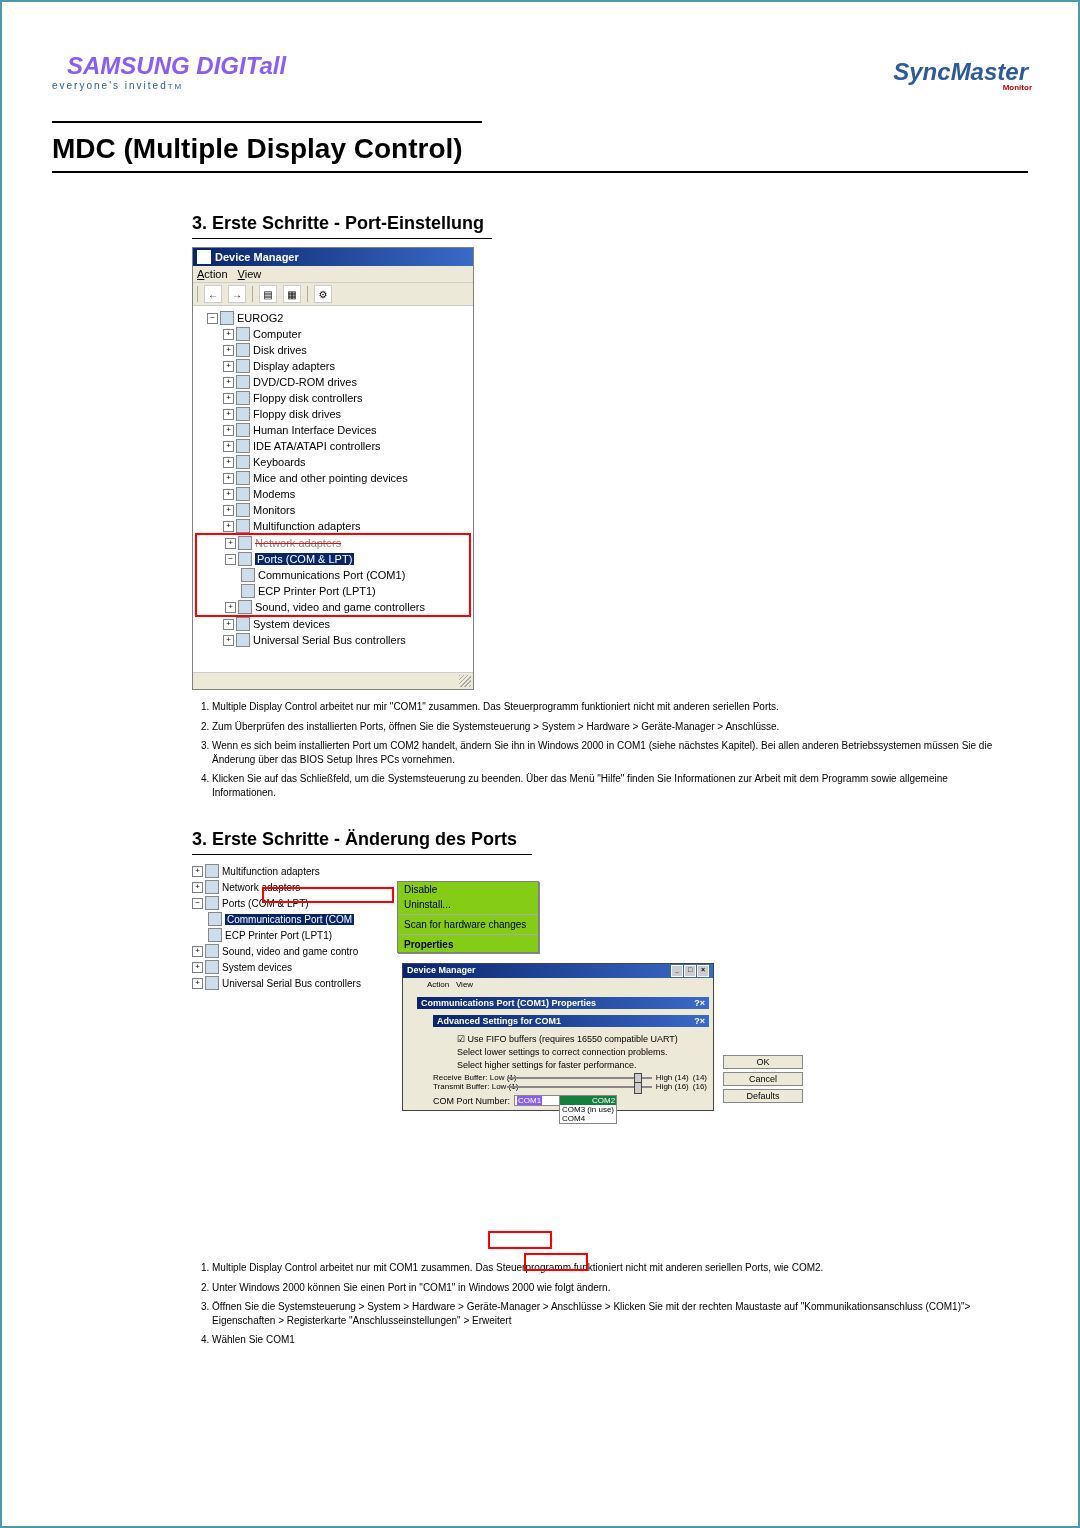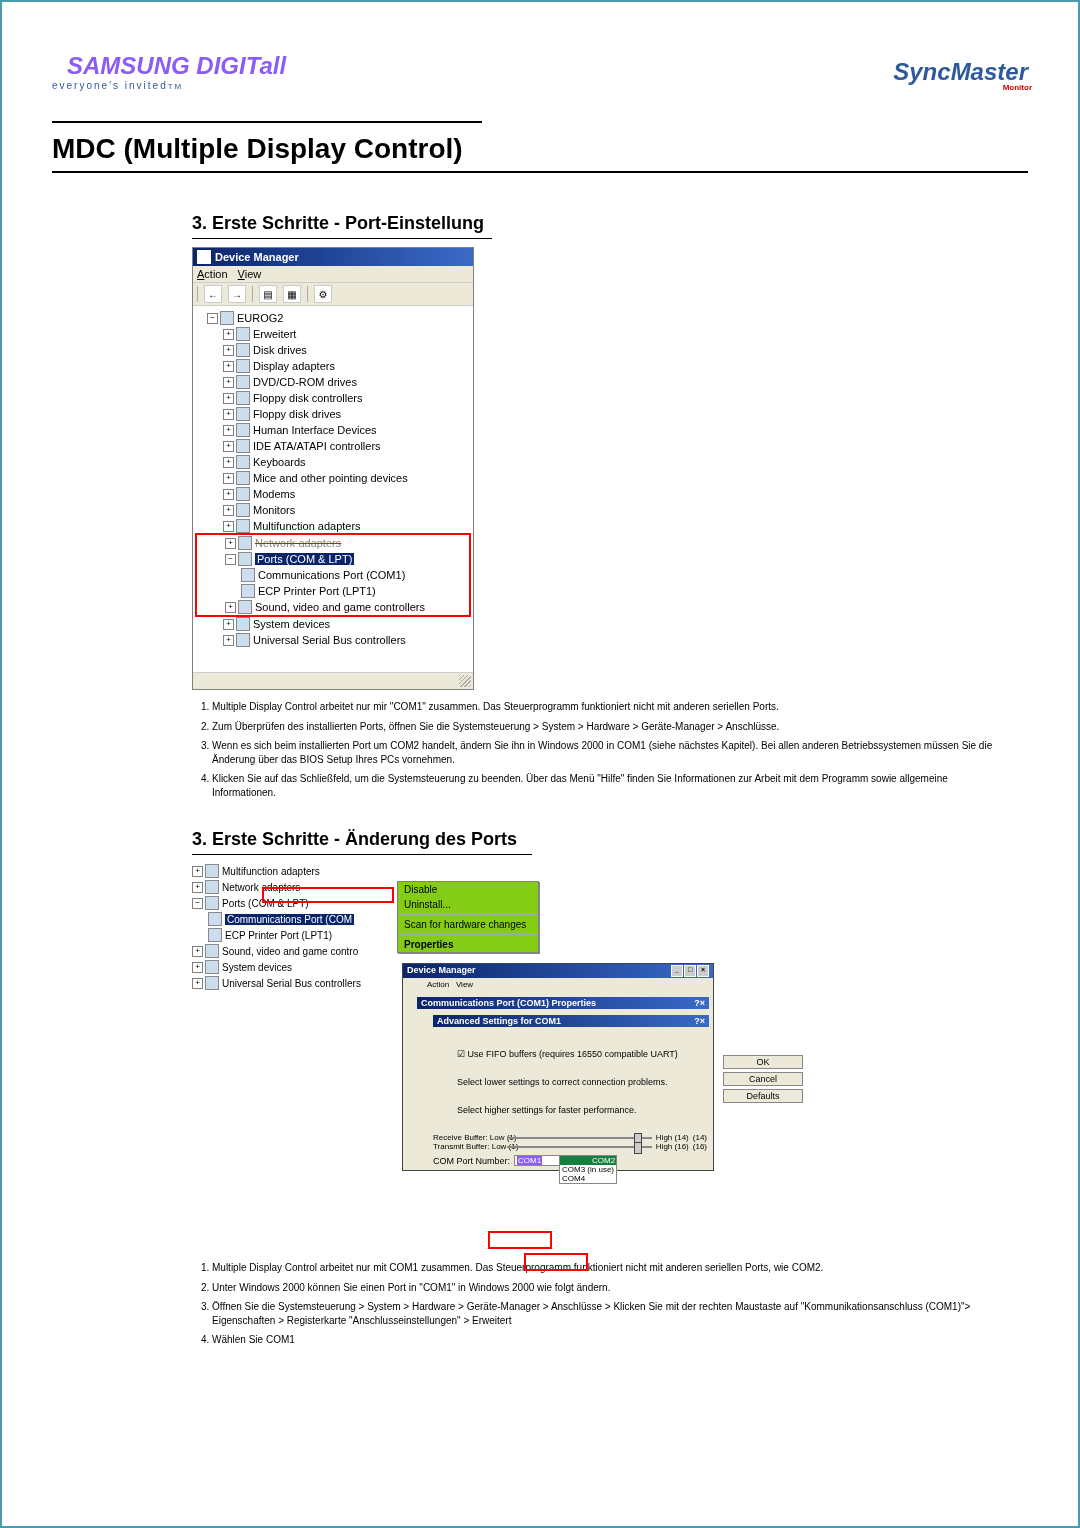--- a/index.html
+++ b/index.html
@@ -227,21 +227,21 @@
 }
 .adv-title .win-btns { display:flex; gap:1px; }
 .adv-title .wb { width:10px; height:10px; background:#ccc; border:1px solid #fff; font-size:7px; text-align:center; line-height:8px; color:#000;}
 .adv-inner-title {
   background: linear-gradient(to right, #0a246a, #3a6ac8);
   color:#fff; padding:1px 4px; font-size:9px; font-weight:bold;
   display:flex; justify-content:space-between;
   margin: 6px 4px 0 30px;
 }
 .adv-body { padding: 4px 6px 4px 30px; }
-.adv-line { margin: 18px 0; padding-left: 24px; }
+.adv-line { margin: 3px 0; padding-left: 24px; }
 .slider-row { display:flex; align-items:center; gap:4px; font-size:8px;}
 .slider-label-l { width:70px; white-space:nowrap; }
 .slider-track { flex:1; height:2px; background:#888; position:relative; }
 .slider-thumb { position:absolute; right:10px; top:-4px; width:6px; height:10px; background:#ccc; border:1px solid #444;}
 .adv-right-btns {
   position:absolute; right:-90px; top: 28px;
   width: 80px;
   display:flex; flex-direction:column; gap:3px;
 }
 .adv-right-btns .btn {
@@ -318,21 +318,21 @@
   </div>
   <div class="dm-tree">
     <div class="tree-node indent1">
       <span class="tree-expander">−</span>
       <span class="tree-icon"></span>
       <span class="tree-label">EUROG2</span>
     </div>
     <div class="tree-node indent2">
           <span class="tree-expander">+</span>
           <span class="tree-icon"></span>
-          <span class="tree-label">Erweitert</span>
+          <span class="tree-label">Computer</span>
         </div>
     <div class="tree-node indent2">
           <span class="tree-expander">+</span>
           <span class="tree-icon"></span>
           <span class="tree-label">Disk drives</span>
         </div>
     <div class="tree-node indent2">
           <span class="tree-expander">+</span>
           <span class="tree-icon"></span>
           <span class="tree-label">Display adapters</span>

